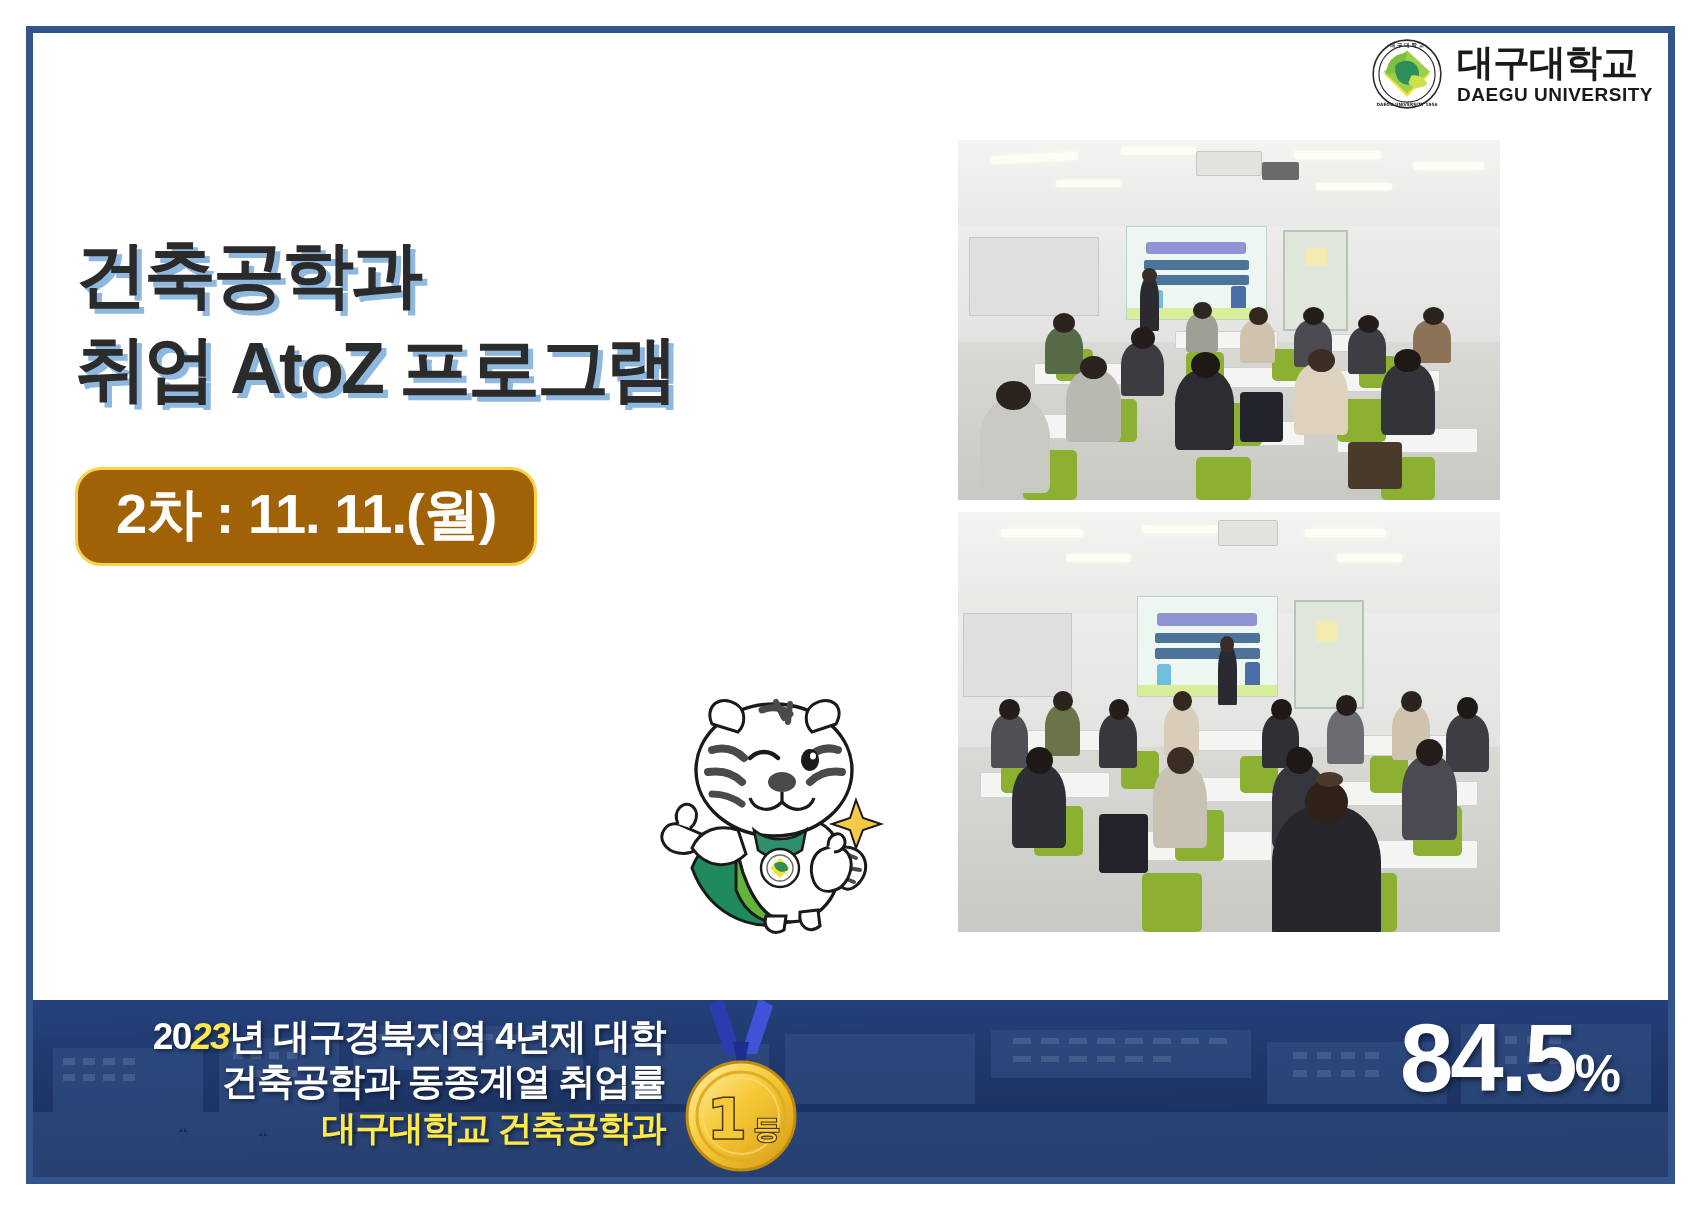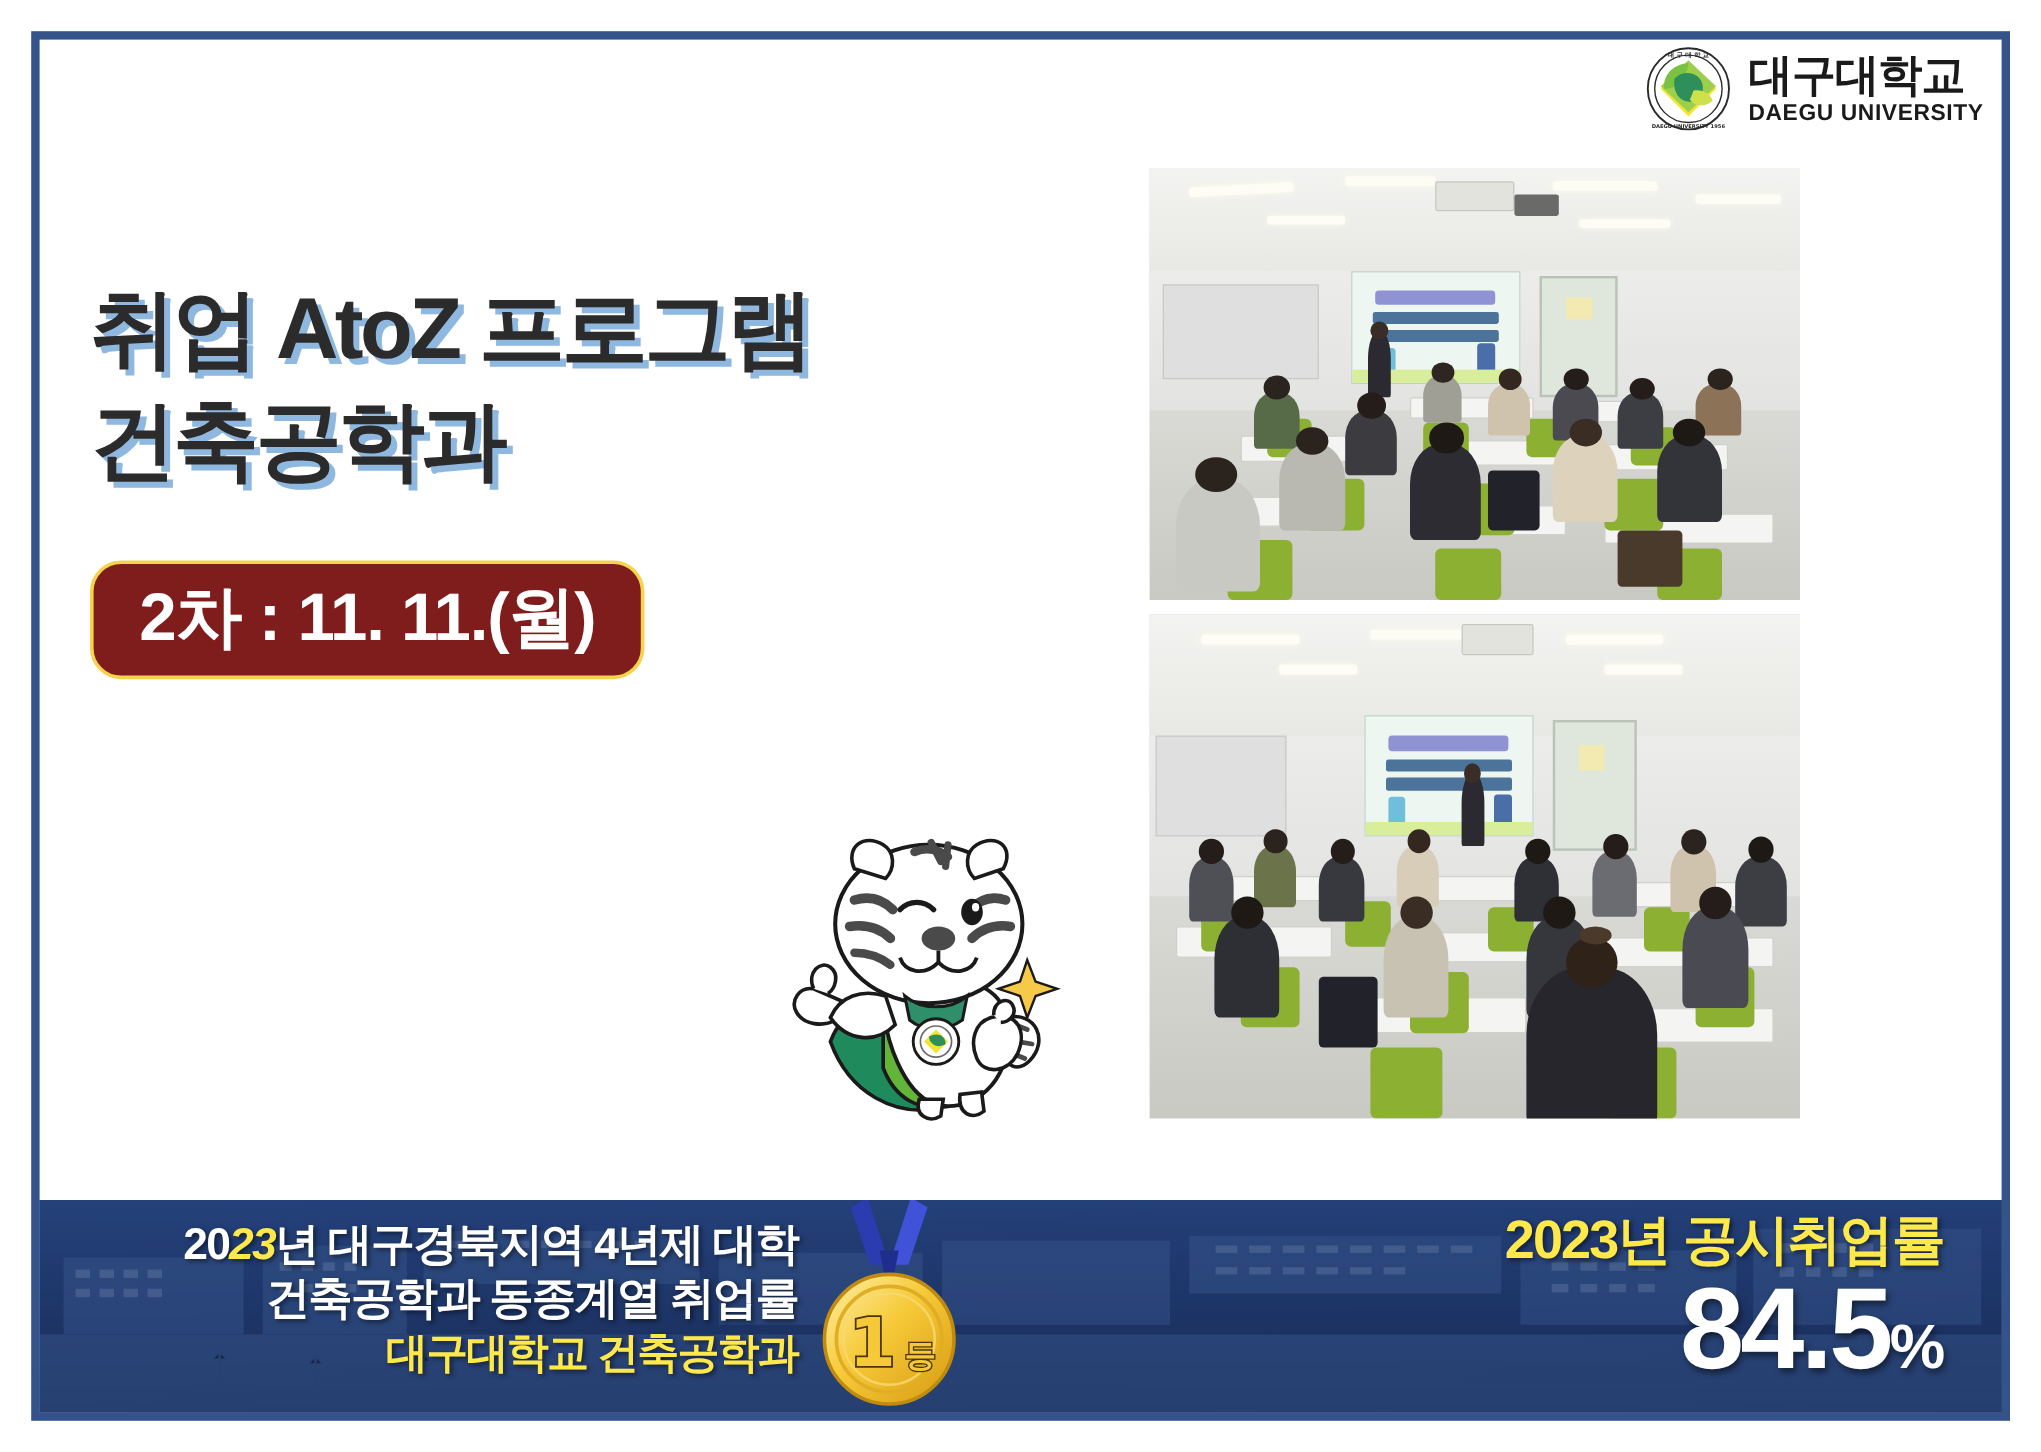--- a/index.html
+++ b/index.html
@@ -55,21 +55,21 @@
     margin-top:118px;
     font-size:72px; font-weight:bold; color:#2b2b2b;
     letter-spacing:-3px; line-height:1.30;
     text-shadow:5px 5px 0 #8fb8e0;
   }
   #dept-heading .ln{ display:block; white-space:nowrap; }
 
   #date-badge{
     margin-top:52px;
     display:inline-block;
-    background:#7f1d1d;
+    background:#a16207;
     border:3px solid #f5d34a;
     border-radius:26px;
     padding:12px 38px 16px 38px;
     color:#ffffff;
     font-size:56px; font-weight:bold;
     letter-spacing:-1px; line-height:1.15;
     white-space:nowrap;
   }
 
   
@@ -222,22 +222,22 @@
     </div>
     <div id="logo-text">
       <span class="kr">대구대학교</span>
       <span class="en">DAEGU UNIVERSITY</span>
     </div>
   </div>
 
   <div id="left-col">
 
     <div id="dept-heading">
+      <span class="ln">건축공학과</span>
       <span class="ln">취업 AtoZ 프로그램</span>
-      <span class="ln">건축공학과</span>
     </div>
 
     <div id="date-badge">2차 : 11. 11.(월)</div>
   </div>
 
   <div id="mascot">
     <svg viewBox="0 0 235 270" width="235" height="270" aria-hidden="true">
 
       <path d="M42 196 C52 168 86 152 120 158 L132 252 C96 258 58 240 42 196 Z" fill="#1f8a5c" stroke="#1a1a1a" stroke-width="3"></path>
       <path d="M86 166 C104 156 128 156 140 166 L140 250 C116 254 96 244 86 218 Z" fill="#63b53a" stroke="#1a1a1a" stroke-width="3"></path>
@@ -548,17 +548,16 @@
         <path d="M62 50 L78 50 L74 70 L66 70 Z" fill="#1f2d8c"></path>
         <circle cx="70" cy="124" r="54" fill="url(#goldg)" stroke="#c08b0e" stroke-width="3"></circle>
         <circle cx="70" cy="124" r="44" fill="none" stroke="#e0ae25" stroke-width="3"></circle>
         <circle cx="70" cy="124" r="38" fill="none" stroke="#f7da72" stroke-width="2" opacity="0.8"></circle>
         <text x="56" y="146" font-family="DejaVu Sans, sans-serif" font-size="56" font-weight="bold" fill="#f6c938" stroke="#4a3608" stroke-width="3" paint-order="stroke" text-anchor="middle">1</text>
         <text x="96" y="146" font-family="DejaVu Sans, sans-serif" font-size="26" font-weight="bold" fill="#f6c938" stroke="#4a3608" stroke-width="2.2" paint-order="stroke" text-anchor="middle">등</text>
       </svg>
     </div>
 
     <div id="footer-right">
-      <span class="rate-label">2023년 공시취업률</span>
       <span class="rate-value"><span>84.5</span><span class="pct">%</span></span>
     </div>
   </div>
 </div>
 
 </body></html>

